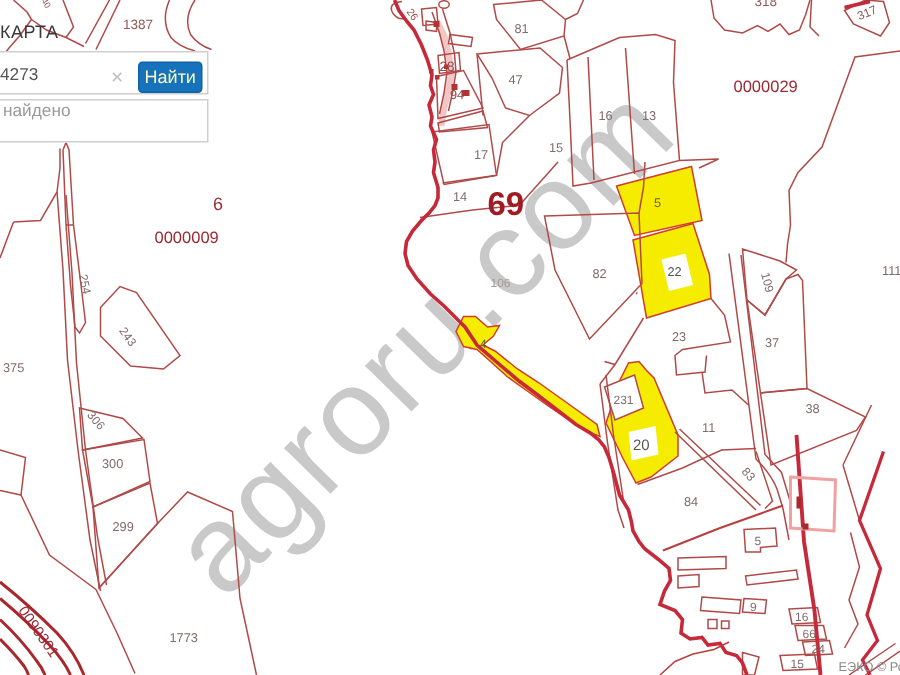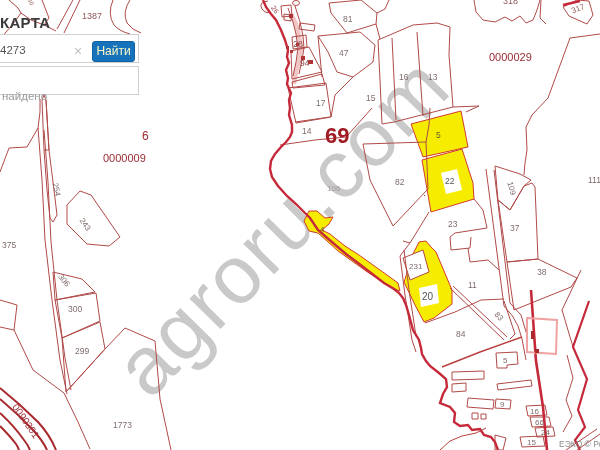--- a/index.html
+++ b/index.html
@@ -273,28 +273,28 @@
 <text x="103" y="162" font-size="11">0000009</text>
 
 <text x="489" y="61" font-size="11">0000029</text>
 
 <text x="325" y="143" font-size="22" font-weight="bold" fill="#a01b24">69</text>
 
 <text transform="translate(23,423) rotate(55)" text-anchor="middle" font-size="10" fill="#9a2b33">0090301</text>
 </g>
 </svg>
 
-<div style="position:absolute;left:0px;top:14px;font-size:15px;font-weight:bold;color:#3a3a3a;letter-spacing:0.3px">КАРТА</div>
+<div style="position:absolute;left:0px;top:14px;font-size:12px;font-weight:normal;color:#3a3a3a;letter-spacing:0.3px">КАРТА</div>
 
 <div class="panel" style="left:-60px;top:34px;width:199px;height:29px"></div>
 
 <div style="position:absolute;left:0px;top:44px;font-size:11.5px;color:#555">4273</div>
 
 <div style="position:absolute;left:74px;top:43px;font-size:14px;color:#c0c0c0">×</div>
 
 <div class="btn" style="left:92px;top:41px;width:41px;height:18.5px;line-height:18px">Найти</div>
 
 <div class="panel" style="left:-60px;top:66px;width:199px;height:29px"></div>
 
-<div style="position:absolute;left:2px;top:90px;font-size:11.5px;color:#999">найдено</div>
+<div style="position:absolute;left:2px;top:68px;font-size:11.5px;color:#999">найдено</div>
 
 <div style="position:absolute;left:559px;top:439px;font-size:8.5px;color:#8a8a8a;white-space:nowrap">ЕЭКО © Рос</div>
 </div>
 
 </body></html>

